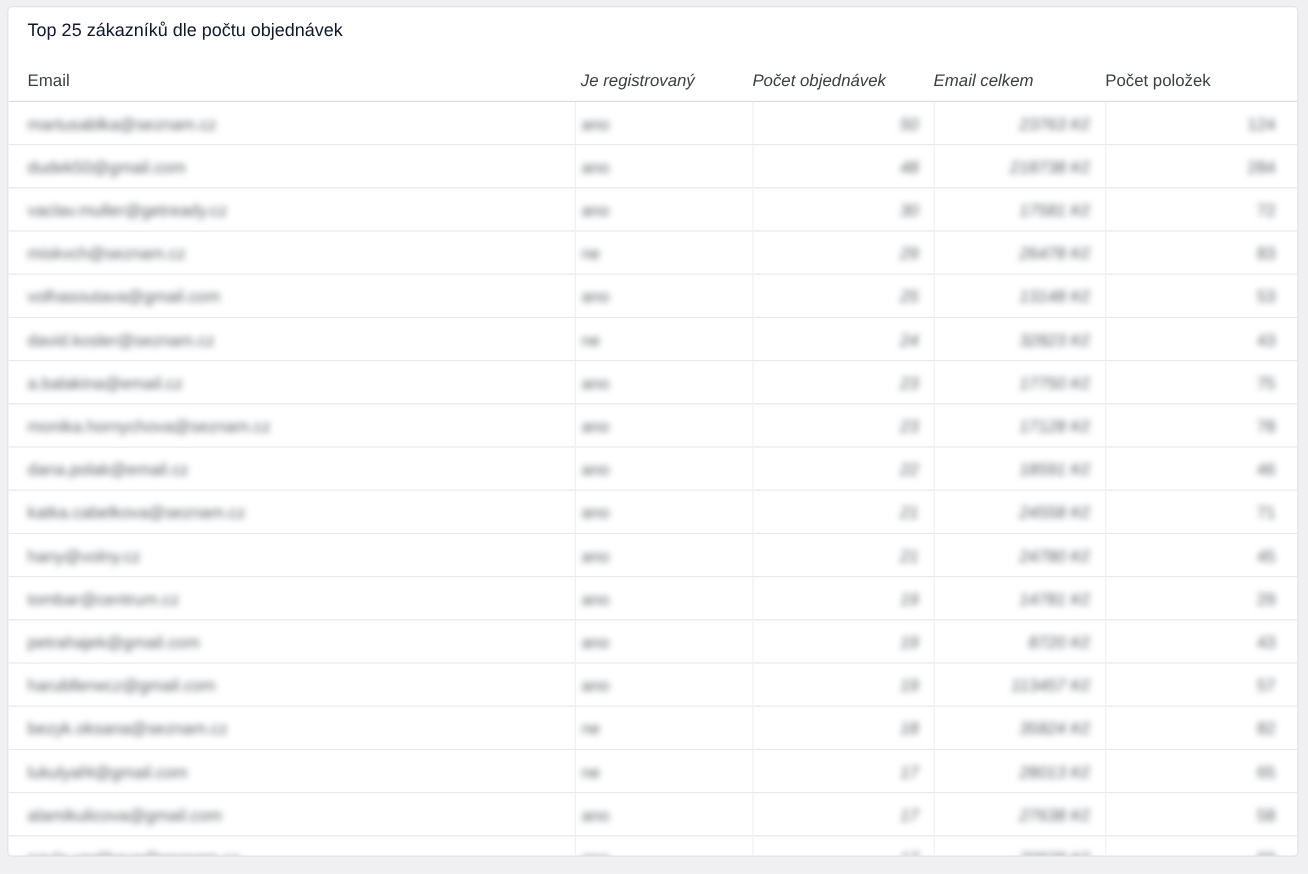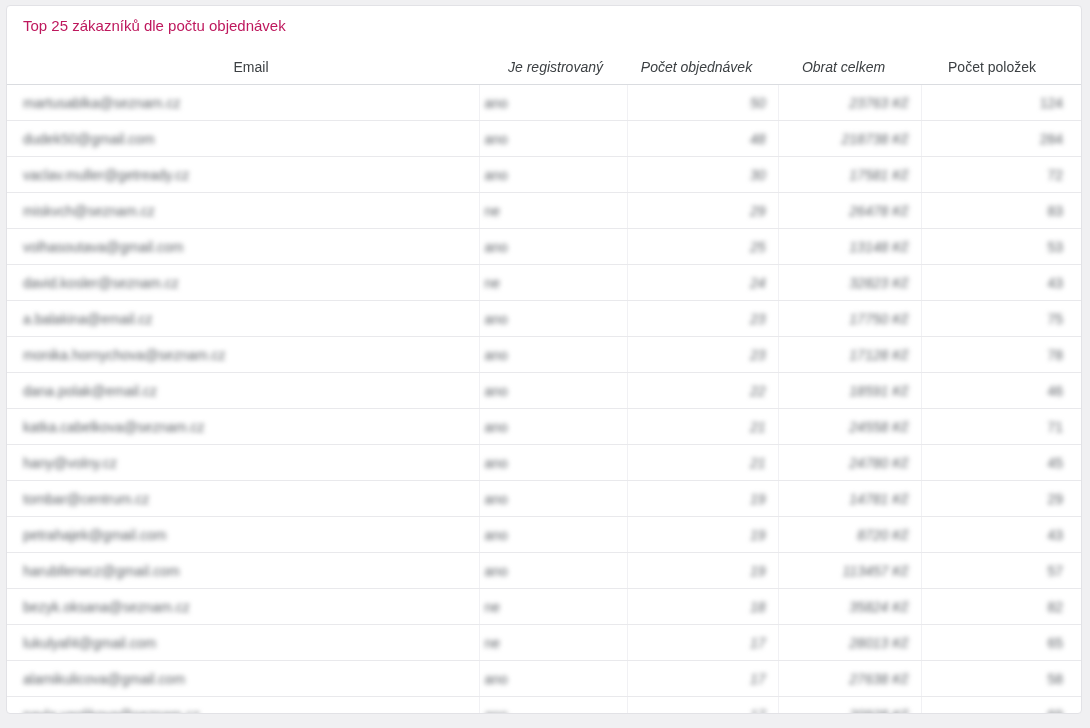--- a/index.html
+++ b/index.html
@@ -21,37 +21,37 @@
     background: #ffffff;
     border: 1px solid #e2e2e6;
     border-radius: 4px;
     overflow: hidden;
   }
   .report-title {
     padding: 10px 16px 0 16px;
     height: 20px;
     line-height: 20px;
     font-size: 15px;
-    color: #be185d;
+    color: #0f172a;
     white-space: nowrap;
   }
   table.report-table {
     width: 1074px;
     table-layout: fixed;
     border-collapse: collapse;
     font-size: 14px;
   }
   table.report-table th {
     height: 39px;
     vertical-align: bottom;
     padding: 0 0 9px 0;
     font-weight: 400;
     color: #3c4043;
     border-bottom: 1px solid #dadce0;
-    text-align: center;
+    text-align: left;
     white-space: nowrap;
   }
   table.report-table td {
     height: 35px;
     padding: 0;
     color: #5f6368;
     border-bottom: 1px solid #e9e9ec;
     white-space: nowrap;
     overflow: hidden;
   }
@@ -85,21 +85,21 @@
       <col style="width:148px">
       <col style="width:151px">
       <col style="width:143px">
       <col style="width:160px">
     </colgroup>
     <thead>
       <tr>
         <th class="c-email">Email</th>
         <th class="c-reg">Je registrovaný</th>
         <th class="c-ord">Počet objednávek</th>
-        <th class="c-rev">Obrat celkem</th>
+        <th class="c-rev">Email celkem</th>
         <th class="c-itm">Počet položek</th>
       </tr>
     </thead>
     <tbody id="table-body">
   <tr>
     <td class="c-email"><span>martusablka@seznam.cz</span></td>
     <td class="c-reg"><span>ano</span></td>
     <td class="c-ord"><span>50</span></td>
     <td class="c-rev"><span>23763 Kč</span></td>
     <td class="c-itm"><span>124</span></td>

